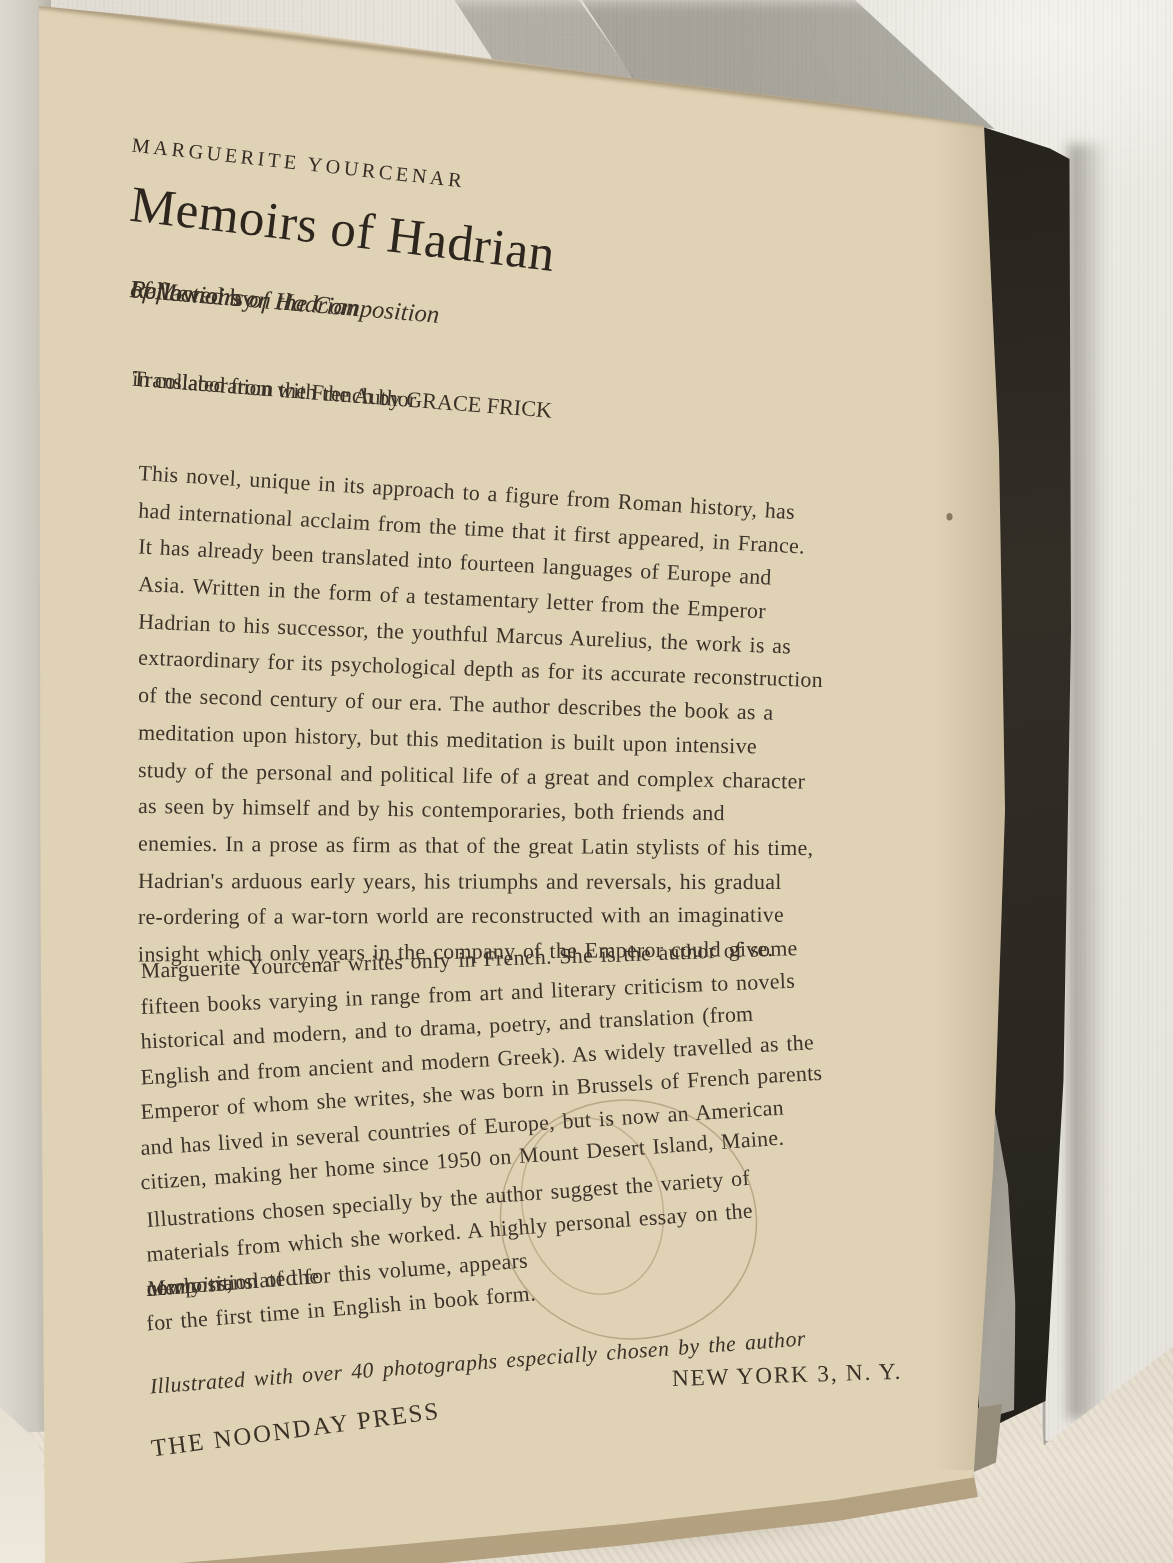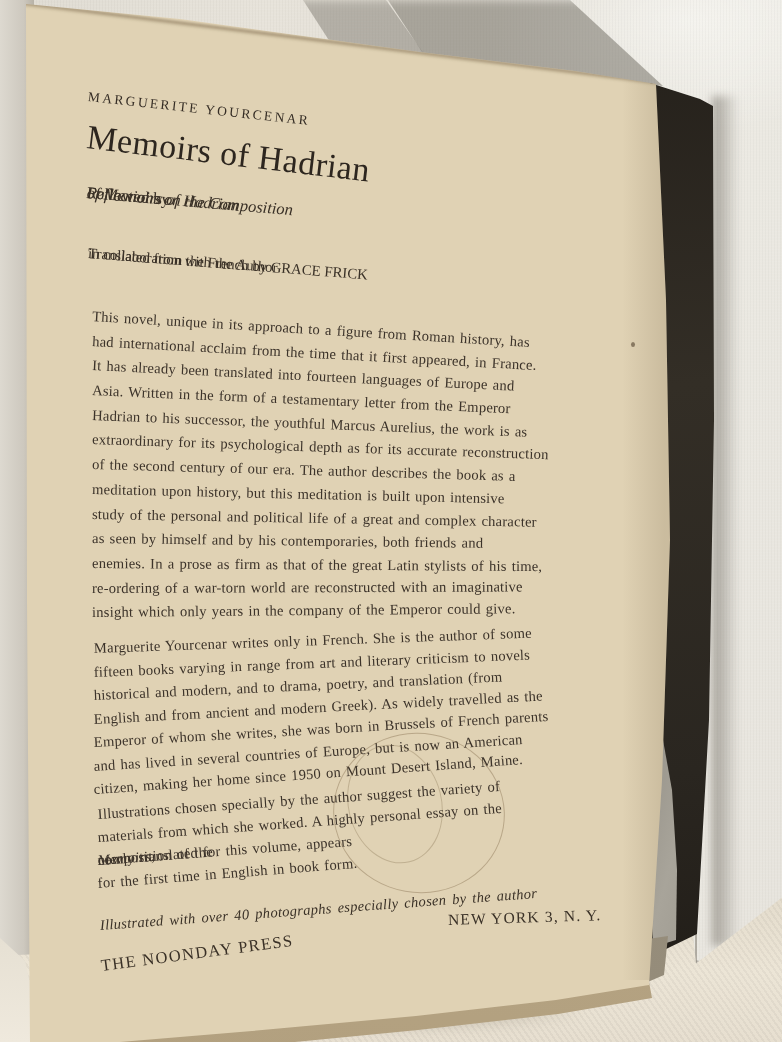--- a/index.html
+++ b/index.html
@@ -146,20 +146,21 @@
       <div class="ln" style="transform:rotate(3.1deg)">had international acclaim from the time that it first appeared, in France.</div>
       <div class="ln" style="transform:rotate(2.8deg)">It has already been translated into fourteen languages of Europe and</div>
       <div class="ln" style="transform:rotate(2.5deg)">Asia. Written in the form of a testamentary letter from the Emperor</div>
       <div class="ln" style="transform:rotate(2.2deg)">Hadrian to his successor, the youthful Marcus Aurelius, the work is as</div>
       <div class="ln" style="transform:rotate(1.9deg)">extraordinary for its psychological depth as for its accurate reconstruction</div>
       <div class="ln" style="transform:rotate(1.6deg)">of the second century of our era. The author describes the book as a</div>
       <div class="ln" style="transform:rotate(1.3deg)">meditation upon history, but this meditation is built upon intensive</div>
       <div class="ln" style="transform:rotate(1.0deg)">study of the personal and political life of a great and complex character</div>
       <div class="ln" style="transform:rotate(0.7deg)">as seen by himself and by his contemporaries, both friends and</div>
       <div class="ln" style="transform:rotate(0.4deg)">enemies. In a prose as firm as that of the great Latin stylists of his time,</div>
+      <div class="ln" style="transform:rotate(0.1deg)">Hadrian's arduous early years, his triumphs and reversals, his gradual</div>
       <div class="ln" style="transform:rotate(-0.2deg)">re-ordering of a war-torn world are reconstructed with an imaginative</div>
       <div class="ln" style="transform:rotate(-0.5deg)">insight which only years in the company of the Emperor could give.</div>
     </div>
 
     <div class="txt para p2">
       <div class="ln" style="transform:rotate(-2.0deg)">Marguerite Yourcenar writes only in French. She is the author of some</div>
       <div class="ln" style="transform:rotate(-2.3deg)">fifteen books varying in range from art and literary criticism to novels</div>
       <div class="ln" style="transform:rotate(-2.6deg)">historical and modern, and to drama, poetry, and translation (from</div>
       <div class="ln" style="transform:rotate(-3.0deg)">English and from ancient and modern Greek). As widely travelled as the</div>
       <div class="ln" style="transform:rotate(-3.3deg)">Emperor of whom she writes, she was born in Brussels of French parents</div>

